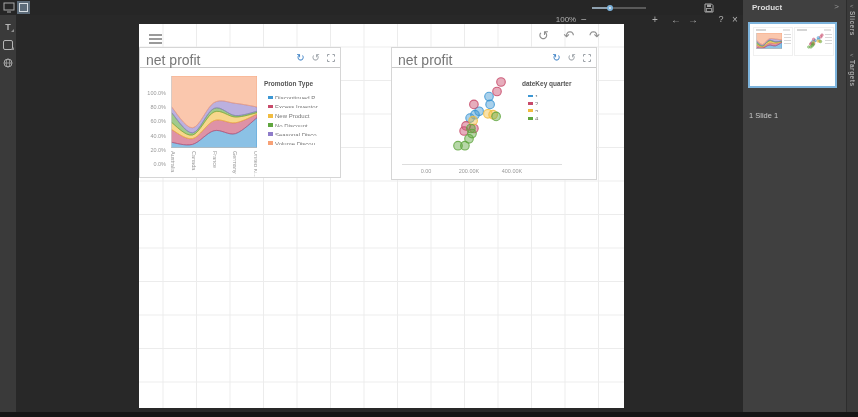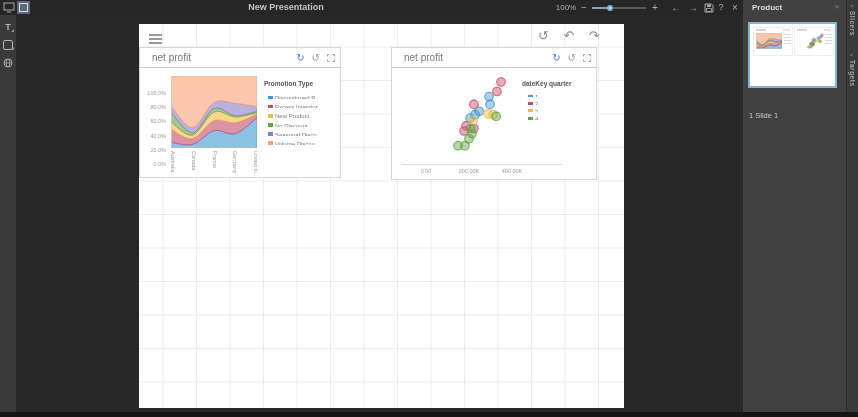--- a/index.html
+++ b/index.html
@@ -4,21 +4,21 @@
 <style>
   html,body{margin:0;padding:0;background:#282828;font-family:"Liberation Sans",sans-serif;}
   .app{position:relative;width:858px;height:417px;overflow:hidden;background:#282828;}
 
   
   .topbar{position:absolute;left:0;top:0;width:743px;height:15px;background:#262626;color:#b9b9b9;}
   .tb-monitor{position:absolute;left:3px;top:2px;width:12px;height:11px;}
   .tb-tile{position:absolute;left:17px;top:1px;width:13px;height:13px;background:#5c6b79;display:flex;align-items:center;justify-content:center;}
   .tb-tile .sq{width:7px;height:7px;border:1px solid #d7dde2;background:transparent;}
   .tb-title{position:absolute;left:216px;top:0;width:140px;text-align:center;font-size:9px;font-weight:bold;line-height:15px;color:#c4c4c4;white-space:nowrap;}
-  .tb-ctrl{position:absolute;top:0;height:15px;line-height:15px;font-size:10px;color:#b0b0b0;text-align:center;cursor:default;}
+  .tb-ctrl{position:absolute;top:12px;height:15px;line-height:15px;font-size:10px;color:#b0b0b0;text-align:center;cursor:default;}
   .tb-zoomlabel{left:553px;width:26px;font-size:8px;}
   .tb-minus{left:579px;width:10px;}
   .tb-slider{position:absolute;left:592px;top:7px;width:54px;height:2px;background:#5a5a5a;}
   .tb-slider .fill{position:absolute;left:0;top:0;height:2px;width:18px;background:#8ea0af;}
   .tb-slider .thumb{position:absolute;left:15px;top:-2px;width:6px;height:6px;border-radius:50%;background:#e9e9e9;}
   .tb-plus{left:650px;width:10px;}
   .tb-back{left:670px;width:12px;}
   .tb-fwd{left:687px;width:12px;}
   .tb-save{position:absolute;left:704px;top:3px;width:10px;height:10px;}
   .tb-help{left:716px;width:10px;font-size:9px;}
@@ -40,21 +40,21 @@
   .hamburger{position:absolute;left:6px;top:6px;width:20px;height:15px;padding-top:2px;cursor:pointer;}
   .hamburger .bar{width:13px;height:2px;background:#9a9a9a;margin:2px auto;}
   .slide-actions{position:absolute;left:394px;top:1px;height:22px;}
   .sa-btn{display:inline-block;width:21px;text-align:center;font-size:13px;line-height:22px;color:#8f8f8f;cursor:pointer;}
 
   
   .card{position:absolute;background:#fff;border:1px solid #d6d6d6;box-sizing:border-box;}
   .card1{left:0;top:23px;width:202px;height:131px;}
   .card2{left:252px;top:23px;width:206px;height:133px;}
   .card-head{position:relative;height:19px;border-bottom:1px solid #c9c9c9;}
-  .card-title{position:absolute;left:12px;top:4px;font-size:10px;color:#777;}
+  .card-title{position:absolute;left:6px;top:4px;font-size:14px;color:#777;}
   .card-icons{position:absolute;right:5px;top:2px;display:flex;gap:7px;align-items:center;height:15px;}
   .ci{font-size:10px;line-height:15px;color:#9aa0a6;cursor:pointer;}
   .ci.blue{color:#3a7fc4;}
   .maxi{width:8px;height:8px;}
 
   .yticks{position:absolute;left:1px;top:20px;width:27px;}
   .ytick{position:absolute;right:2px;width:25px;text-align:right;font-size:5.5px;color:#999;}
   .area-svg{position:absolute;left:31px;top:28px;}
   .area-xlabels{position:absolute;left:31px;top:102px;width:86px;height:27px;overflow:hidden;}
   .axl{position:absolute;top:1px;font-size:5.5px;color:#999;white-space:nowrap;transform-origin:0 0;transform:rotate(90deg);}
@@ -101,21 +101,20 @@
 <div class="app">
 
   <div class="topbar">
     <svg class="tb-monitor" viewBox="0 0 12 11">
       <rect x="1" y="1" width="10" height="7" fill="none" stroke="#a8a8a8" stroke-width="1"></rect>
       <line x1="4" y1="10" x2="8" y2="10" stroke="#a8a8a8" stroke-width="1"></line>
     </svg>
     <div class="tb-tile">
         <div class="sq"></div>
       </div>
-    <div class="tb-title">New Presentation</div>
 
     <div class="tb-ctrl tb-zoomlabel">100%</div>
     <div class="tb-ctrl tb-minus">−</div>
     <div class="tb-slider">
       <div class="fill"></div>
       <div class="thumb"></div>
     </div>
     <div class="tb-ctrl tb-plus">+</div>
     <div class="tb-ctrl tb-back">←</div>
     <div class="tb-ctrl tb-fwd">→</div>

